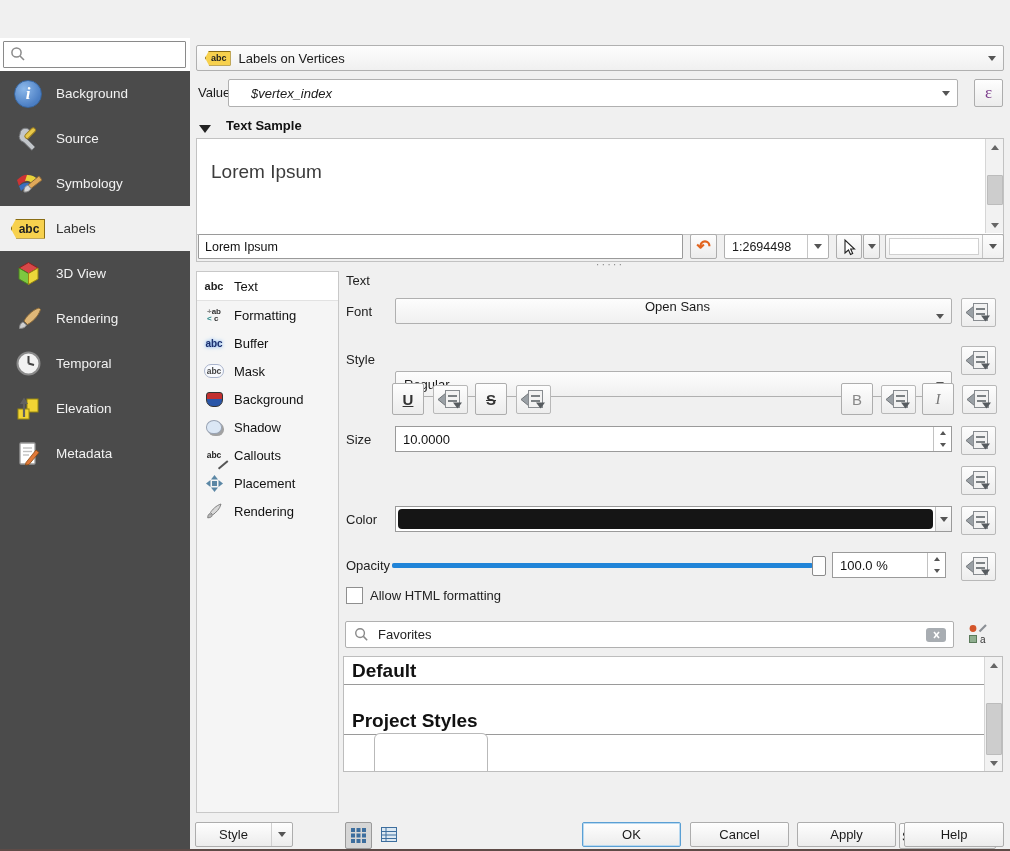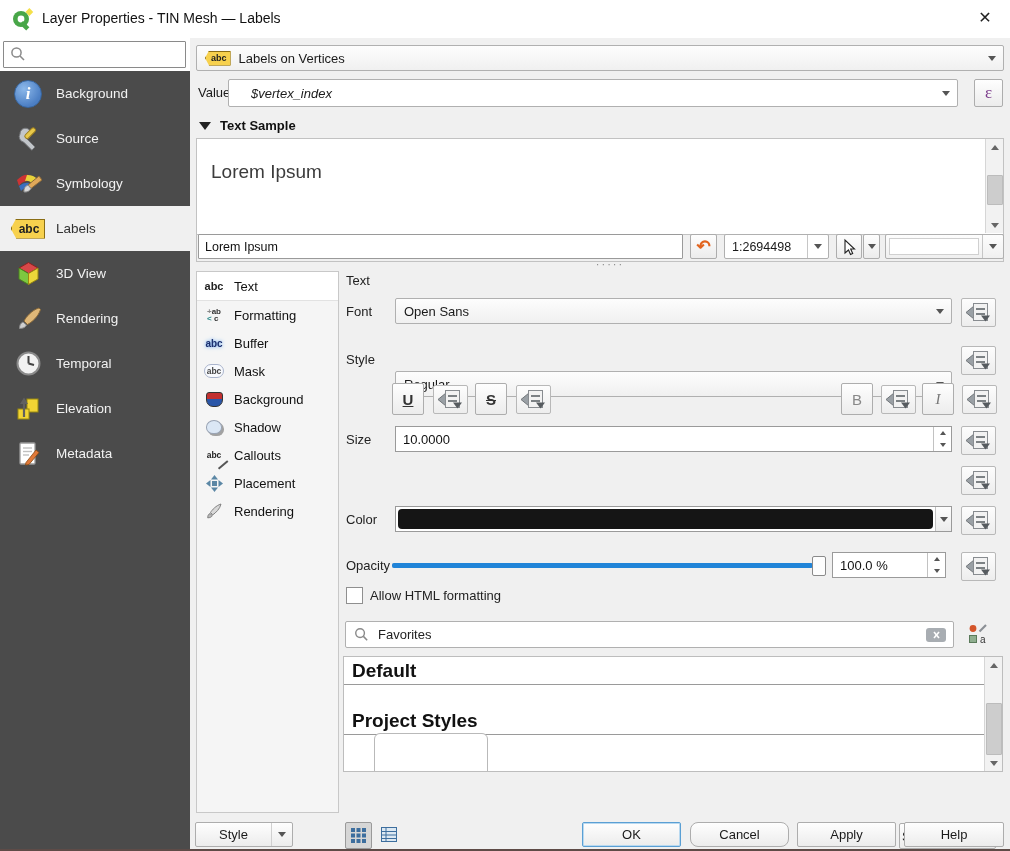--- a/index.html
+++ b/index.html
@@ -31,21 +31,21 @@
   .combo .arr-sect b{width:0;height:0;border-left:4px solid transparent;border-right:4px solid transparent;border-top:5px solid #555;}
   .white{background:#fff;}
   .field{box-sizing:border-box;border:1px solid #9a9a9a;border-radius:1px;background:#fff;font-size:12.5px;color:#111;font-family:"Liberation Sans",sans-serif;padding:0 6px;}
   .btn{box-sizing:border-box;border:1px solid #adadad;border-radius:2px;background:linear-gradient(#fefefe,#ececec);font-size:13px;color:#1a1a1a;display:flex;align-items:center;justify-content:center;cursor:default;}
 
   #mode-combo{position:absolute;left:6px;top:7px;width:808px;height:26px;gap:8px;padding-left:8px;}
   #value-label{position:absolute;left:8px;top:47px;}
   #value-combo{position:absolute;left:38px;top:41px;width:730px;height:28px;padding-left:22px;font-style:italic;}
   #expr-btn{position:absolute;left:784px;top:41px;width:29px;height:28px;font-size:17px;color:#7a3a8a;font-family:"Liberation Serif",serif;}
 
-  #sample-header{position:absolute;left:9px;top:80px;display:flex;align-items:center;gap:9px;}
+  #sample-header{position:absolute;left:9px;top:80px;display:flex;align-items:flex-end;gap:15px;}
   #sample-header .tri{width:0;height:0;border-left:6px solid transparent;border-right:6px solid transparent;border-top:8px solid #222;}
   #sample-header .cap{font-weight:bold;font-size:13px;color:#111;}
 
   #sample-frame{position:absolute;left:6px;top:100px;width:808px;height:124px;border:1px solid #c2c2c2;box-sizing:border-box;background:#f0f0f0;}
   #sample-preview{position:absolute;left:0;top:0;right:0;height:95px;background:#fff;border-bottom:1px solid #c2c2c2;}
   #sample-preview .lorem{position:absolute;left:14px;top:22px;font-size:19px;color:#3c3c3c;}
   .vscroll{position:absolute;right:0;top:0;width:17px;background:#f2f2f2;border-left:1px solid #d6d6d6;}
   .vscroll .sb{position:absolute;left:0;width:17px;height:16px;background:#f2f2f2;display:flex;align-items:center;justify-content:center;}
   .vscroll .sb b{width:0;height:0;border-left:4px solid transparent;border-right:4px solid transparent;}
   .vscroll .up b{border-bottom:5px solid #666;}
@@ -113,40 +113,29 @@
   #grid-btn{position:absolute;left:0;top:0;width:25px;height:25px;background:#d6d6d6;border:1px solid #9a9a9a;border-radius:2px;display:flex;align-items:center;justify-content:center;}
   #list-btn{position:absolute;left:31px;top:0;width:25px;height:25px;display:flex;align-items:center;justify-content:center;}
   #save-settings-btn{position:absolute;left:554px;top:552px;width:97px;height:26px;}
 
   
   #style-btn{position:absolute;left:5px;top:784px;width:98px;height:25px;}
   #style-btn .lbl{flex:1;text-align:center;}
   #style-btn .sarr{width:20px;align-self:stretch;display:flex;align-items:center;justify-content:center;border-left:1px solid #d0d0d0;}
   #style-btn .sarr b{width:0;height:0;border-left:4px solid transparent;border-right:4px solid transparent;border-top:5px solid #555;}
   #ok-btn{position:absolute;left:392px;top:784px;width:99px;height:25px;border-color:#5a9fd4;box-shadow:0 0 0 1px #b9d9f0 inset;}
-  #cancel-btn{position:absolute;left:500px;top:784px;width:99px;height:25px;border-radius:8px;}
+  #cancel-btn{position:absolute;left:500px;top:784px;width:99px;height:25px;}
   #apply-btn{position:absolute;left:607px;top:784px;width:99px;height:25px;}
   #help-btn{position:absolute;left:714px;top:784px;width:100px;height:25px;}
 </style>
 </head>
 <body>
 
 <div id="window">
 
-  <div id="titlebar">
-    <svg id="qgis-logo" viewBox="0 0 24 24">
-      <rect x="0" y="0" width="24" height="24" rx="4" fill="#ffffff"></rect>
-      <circle cx="11" cy="12" r="8" fill="#48a648"></circle>
-      <circle cx="11" cy="12" r="3.4" fill="#ffffff"></circle>
-      <rect x="13" y="14" width="9" height="4.5" transform="rotate(45 13 14)" fill="#48a648"></rect>
-      <rect x="16.5" y="2" width="5.5" height="5.5" fill="#f4e04a" transform="rotate(45 19 5)"></rect>
-    </svg>
-    <div id="title-text">Layer Properties - TIN Mesh — Labels</div>
-    <div id="close-btn">✕</div>
-  </div>
 
   <div id="sidebar-search-strip">
     <div id="sidebar-search">
       <svg width="18" height="18" viewBox="0 0 18 18" style="margin:3px 0 0 5px;">
         <circle cx="7.5" cy="7.5" r="4.6" fill="none" stroke="#8a8a8a" stroke-width="1.5"></circle>
         <line x1="11" y1="11" x2="15" y2="15" stroke="#8a8a8a" stroke-width="1.6"></line>
       </svg>
     </div>
   </div>
 
@@ -366,21 +355,21 @@
           </svg>
         </span>
         <span>Rendering</span>
       </div>
     </div>
 
     <div id="panel">
       <div class="plabel" style="top:2px;">Text</div>
 
       <div class="plabel" style="top:33px;">Font</div>
-      <div class="combo prow-ctl" style="top:27px;">
+      <div class="combo prow-ctl" style="top:27px;flex-direction:column;">
         <span style="margin-left:8px;">Open Sans</span>
         <span class="arr"></span>
       </div>
       <div class="ddo-btn" style="left:616px;top:27px;">
         <svg width="27" height="21" viewBox="0 0 27 21">
           <polygon points="1,10.5 9,4 9,17" fill="#9aa0a5" stroke="#71767a"></polygon>
           <rect x="8.5" y="1.5" width="14" height="17" fill="#f2f2f2" stroke="#888c90"></rect>
           <line x1="11" y1="7" x2="20" y2="7" stroke="#6f7478" stroke-width="1.8"></line>
           <line x1="11" y1="12" x2="20" y2="12" stroke="#6f7478" stroke-width="1.8"></line>
           <polygon points="16,13.5 25,13.5 20.5,19.5" fill="#565b5f"></polygon>

